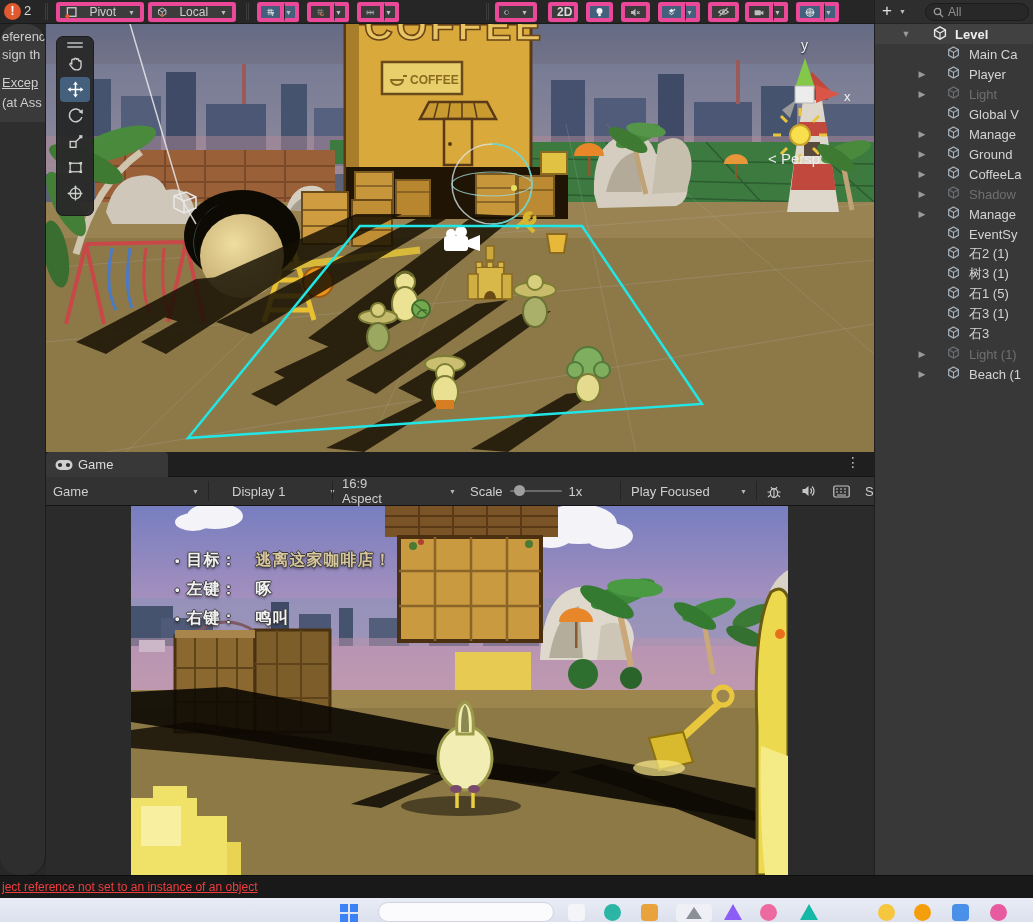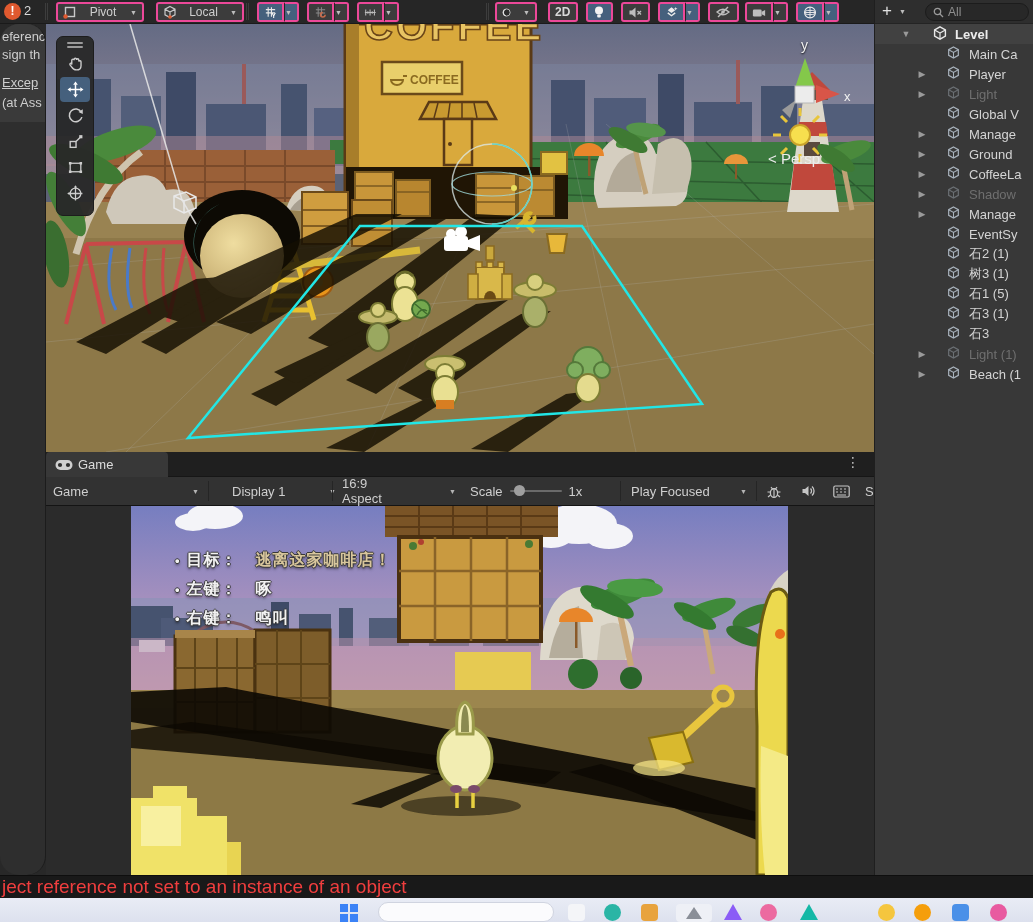--- a/index.html
+++ b/index.html
@@ -6,21 +6,21 @@
   *{box-sizing:border-box;font-family:"Liberation Sans","DejaVu Sans",sans-serif;}
   #app{position:relative;width:1033px;height:922px;overflow:hidden;background:#282828;}
   .abs{position:absolute;}
 
   
   #toolbar{left:0;top:0;width:874px;height:24px;background:#262626;border-bottom:1px solid #1a1a1a;}
   .tb-sep{position:absolute;top:3px;width:1px;height:17px;background:#3d3d3d;box-shadow:2px 0 0 #3d3d3d;}
   .badge{position:absolute;left:4px;top:3px;width:17px;height:17px;border-radius:50%;background:#e0592f;color:#fff;
          font-size:12px;font-weight:bold;text-align:center;line-height:16px;}
   .badge-count{position:absolute;left:24px;top:3px;color:#d8d8d8;font-size:13px;}
-  .tbtn{position:absolute;top:2px;height:20px;background:#3c3c3c;border:2px solid #ec4899;border-radius:3px;
+  .tbtn{position:absolute;top:2px;height:20px;background:#3c3c3c;border:4px solid #ec4899;border-radius:3px;
         color:#cfcfcf;font-size:12px;display:flex;align-items:center;justify-content:space-between;gap:12px;padding:0 5px;}
   .tbtn.blue{background:#45607d;}
   .tbtn .arr{font-size:7px;color:#bdbdbd;}
   .pairL{border-top-right-radius:0;border-bottom-right-radius:0;}
   .pairR{border-top-left-radius:0;border-bottom-left-radius:0;border-left:1px solid #242424;width:15px;padding:0;}
   svg.ic{display:block;}
 
   
   #left-strip{left:0;top:24px;width:46px;height:851px;background:#2e2e2e;overflow:hidden;border-right:1px solid #1c1c1c;border-radius:19px;}
   #left-strip .top{position:absolute;left:0;top:0;width:46px;height:98px;background:#3a3a3a;}
@@ -79,21 +79,21 @@
   .hrow .hlabel{position:absolute;}
   .hrow.root .hlabel{left:80px;}
   .hrow.child .harr{left:42px;}
   .hrow.child .hicon{left:72px;}
   .hrow.child .hlabel{left:94px;}
   .hrow.dim{color:#6f6f6f;}
   .hrow.dim svg{opacity:.45;}
 
   
   #status{left:0;top:875px;width:1033px;height:23px;background:#191919;border-top:1px solid #0e0e0e;
-          color:#f03e3e;font-size:19px;display:flex;align-items:center;padding-left:2px;white-space:nowrap;}
+          color:#f03e3e;font-size:12px;display:flex;align-items:center;padding-left:2px;white-space:nowrap;text-decoration:underline;}
   #taskbar{left:0;top:898px;width:1033px;height:24px;background:linear-gradient(180deg,#e9ecf5,#dde1ee);overflow:hidden;}
   .tk{position:absolute;top:6px;}
 </style>
 </head>
 <body>
 
 <div id="app">
 
   <div id="toolbar" class="abs">
     <div class="badge">!</div>
@@ -102,21 +102,21 @@
 
     <div class="tbtn" style="left:56px;width:88px">
       <svg class="ic" width="13" height="13" viewBox="0 0 13 13">
         <rect x="2.5" y="1.5" width="9" height="9" fill="none" stroke="#c9c9c9" stroke-width="1.4"></rect>
         <circle cx="2.5" cy="10.5" r="2.2" fill="#e0592f"></circle>
       </svg>
       <span>Pivot</span>
       <span class="arr">▼</span>
     </div>
 
-    <div class="tbtn" style="left:156px;width:88px">
+    <div class="tbtn" style="left:148px;width:88px">
       <svg class="ic" width="14" height="14" viewBox="0 0 14 14">
         <path d="M7 1.5 12 4.2 12 9.8 7 12.5 2 9.8 2 4.2 Z M2 4.2 7 7 12 4.2 M7 7 7 12.5" fill="none" stroke="#c9c9c9" stroke-width="1.2"></path>
         <circle cx="7" cy="12" r="1.8" fill="#e0592f"></circle>
       </svg>
       <span>Local</span>
       <span class="arr">▼</span>
     </div>
 
     <div class="tb-sep" style="left:246px"></div>
 

